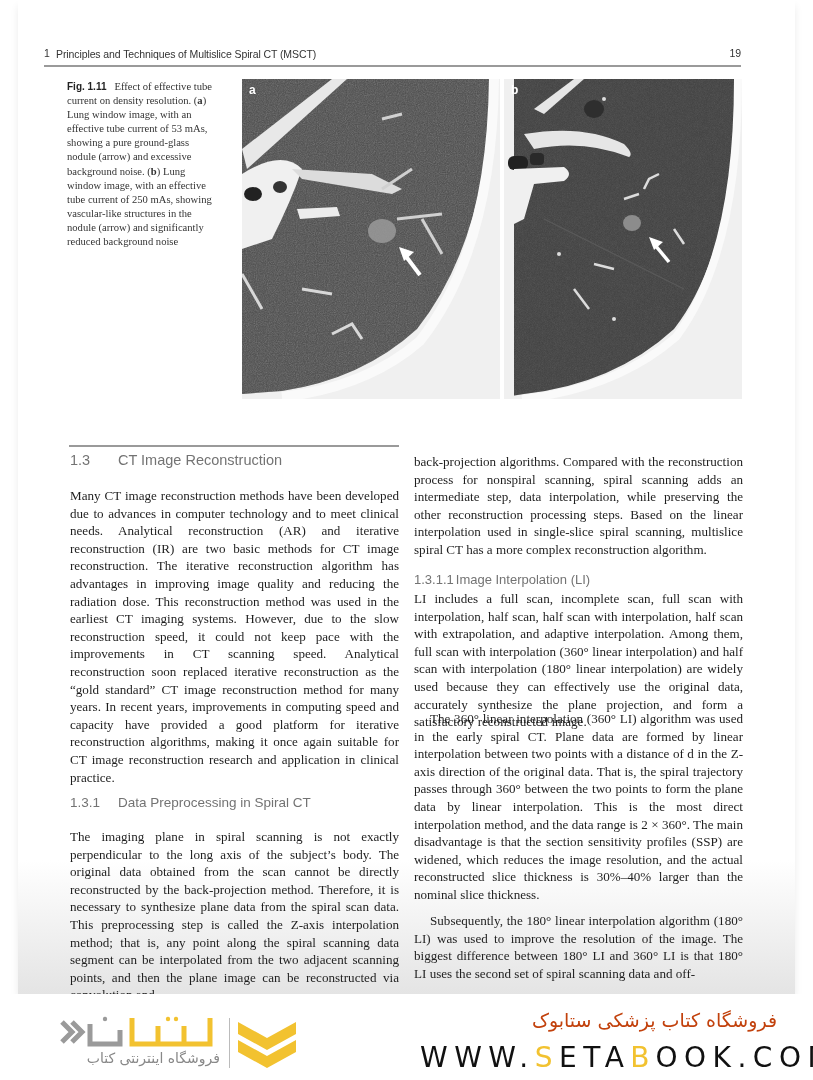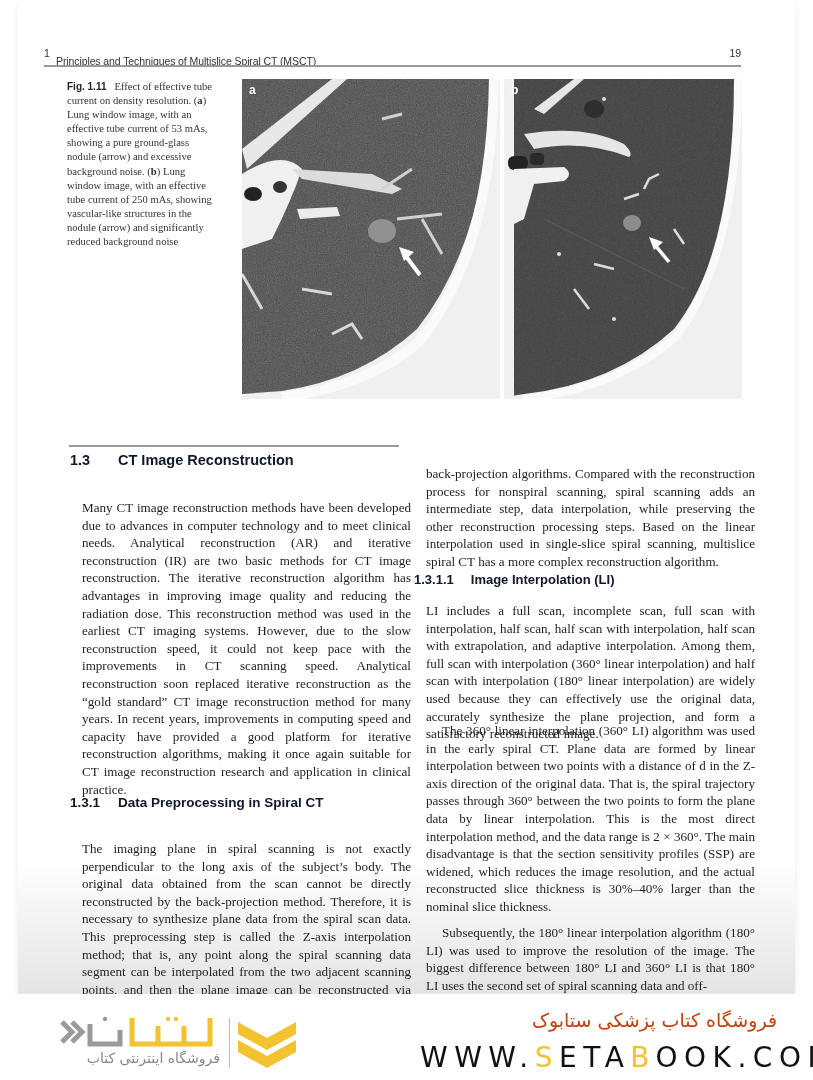--- a/index.html
+++ b/index.html
@@ -12,21 +12,21 @@
     position: absolute; left: 18px; top: 0; width: 777px; height: 994px;
     background: linear-gradient(to bottom, #ffffff 0px, #ffffff 860px, #f1f1f1 930px, #e4e4e4 994px);
     box-shadow: 0 6px 8px rgba(0,0,0,0.08);
   }
   .running-header {
     position: absolute; left: 44px; top: 47px; width: 697px; height: 20px;
     font-family: "Liberation Sans", "DejaVu Sans", sans-serif;
     font-size: 10.5px; color: #333; letter-spacing: -0.1px;
   }
   .running-header .chap-num { position: absolute; left: 0; top: 0; }
-  .running-header .chap-title { position: absolute; left: 12px; top: 8px; }
+  .running-header .chap-title { position: absolute; left: 12px; top: 1px; }
   .running-header .page-num { position: absolute; right: 0; top: 0; }
   .header-rule {
     position: absolute; left: 44px; top: 65px; width: 697px; height: 2px; background: #9a9a9a;
   }
   .caption {
     position: absolute; left: 67px; top: 80px; width: 150px;
     font-size: 10.6px; line-height: 14.1px; color: #333;
   }
   .caption .fig-label {
     font-family: "Liberation Sans", "DejaVu Sans", sans-serif; font-weight: bold; font-size: 10px; color: #222;
@@ -43,33 +43,33 @@
   .panel svg { position: absolute; left: 0; top: 0; }
   .panel-label {
     position: absolute; top: 4px; left: 7px;
     font-family: "Liberation Sans", "DejaVu Sans", sans-serif; font-weight: bold;
     font-size: 12px; color: #ffffff;
   }
   .section-rule {
     position: absolute; left: 69px; top: 445px; width: 330px; height: 1.5px; background: #9a9a9a;
   }
   .sec-heading {
-    position: absolute; font-family: "Liberation Sans", "DejaVu Sans", sans-serif; font-weight: bold;
-    color: #0f172a; white-space: nowrap;
+    position: absolute; font-family: "Liberation Sans", "DejaVu Sans", sans-serif; font-weight: normal;
+    color: #737373; white-space: nowrap;
   }
   .sec-heading .num { display: inline-block; }
   .h-13 { left: 70px; top: 452px; font-size: 14.5px; }
   .h-13 .num { width: 48px; }
   .h-131 { left: 70px; top: 795px; font-size: 13.5px; }
   .h-131 .num { width: 48px; }
   .h-1311 { left: 414px; top: 572px; font-size: 13px; }
-  .h-1311 .num { margin-right: 17px; }
+  .h-1311 .num { margin-right: 2px; }
   .para {
     position: absolute; font-size: 13.1px; line-height: 17.6px; text-align: justify;
-    color: #1e1e1e; margin: 12px;
+    color: #1e1e1e; margin: 0;
   }
   .para.indent { text-indent: 16px; }
   .p-left1 { left: 70px; top: 487px; width: 329px; }
   .p-left2 { left: 70px; top: 828px; width: 329px; }
   .p-right1 { left: 414px; top: 453px; width: 329px; }
   .p-right2 { left: 414px; top: 590px; width: 329px; }
   .p-right3 { left: 414px; top: 710px; width: 329px; }
   .p-right4 { left: 414px; top: 912px; width: 329px; }
   .footer {
     position: absolute; left: 0; top: 994px; width: 813px; height: 86px; background: #ffffff;

